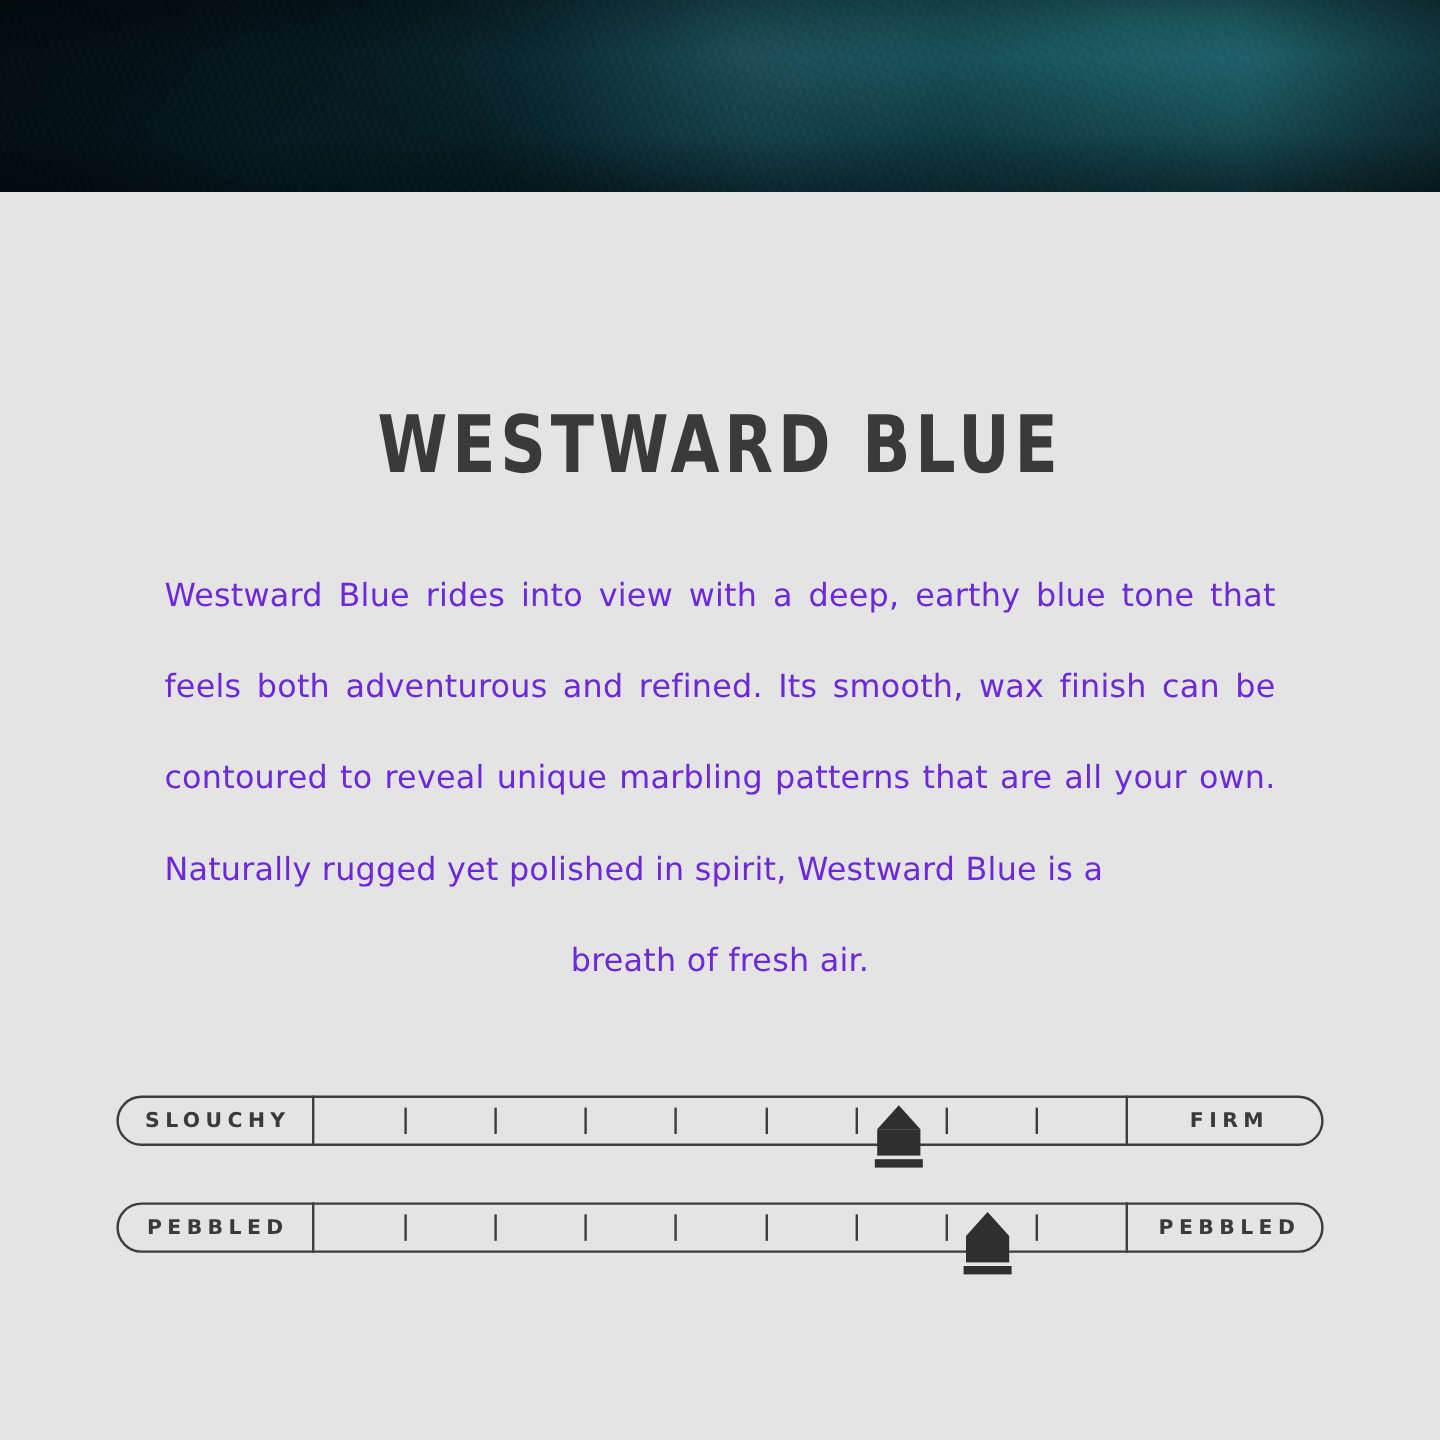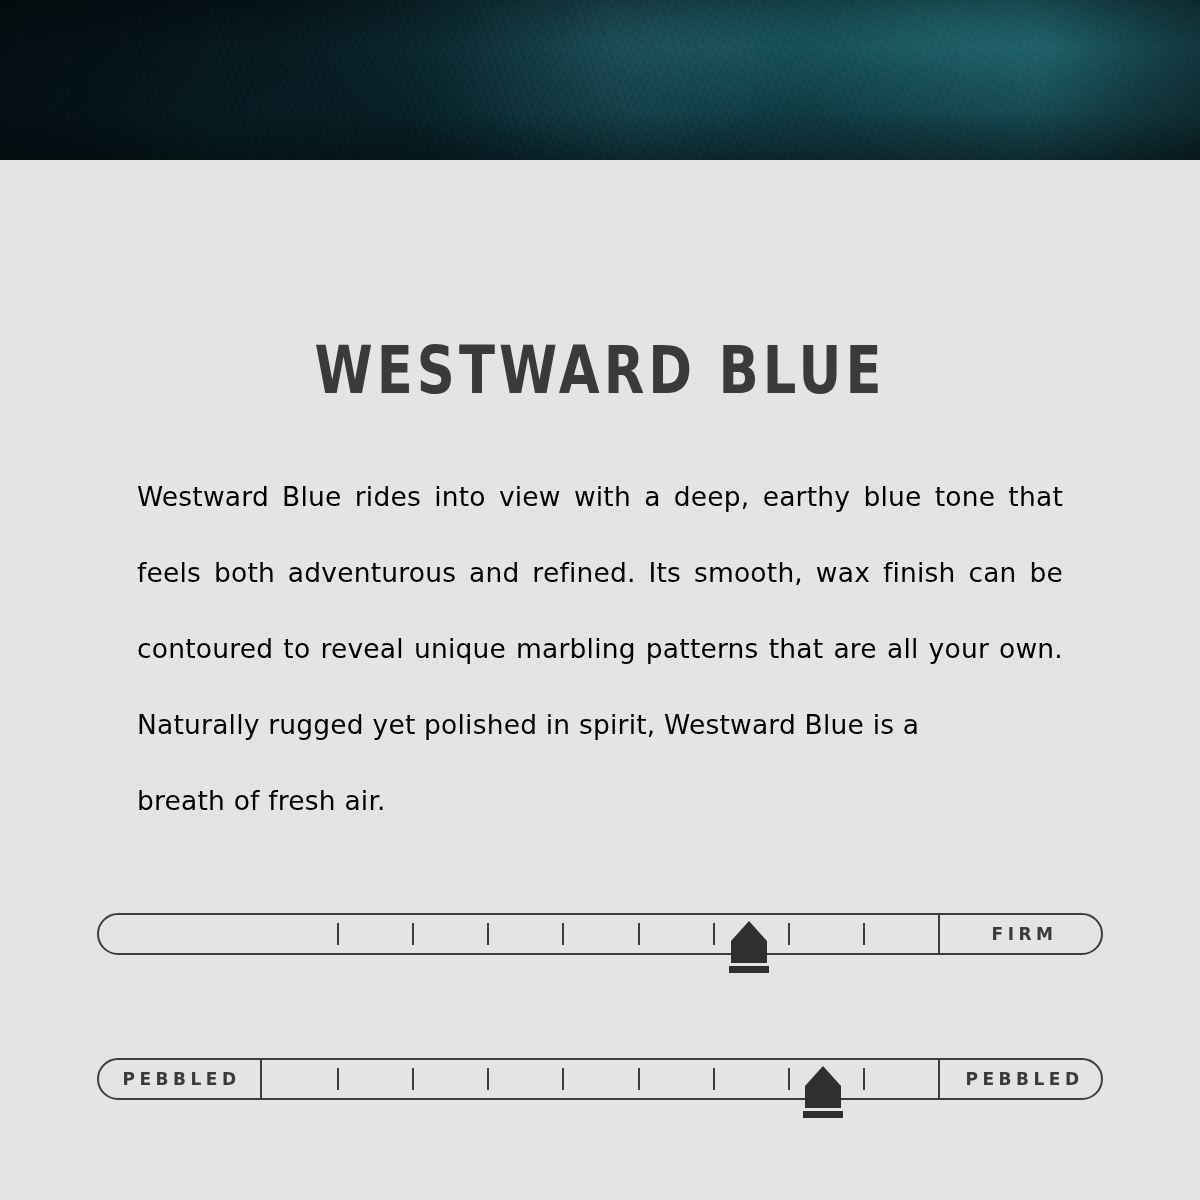--- a/index.html
+++ b/index.html
@@ -88,36 +88,37 @@
   .body-copy {
     position: absolute;
     top: 272px;
     left: 137px;
     width: 926px;
     text-align: justify;
     font-family: "DejaVu Sans", sans-serif;
     font-weight: 400;
     font-size: 26.5px;
     line-height: 76px;
-    color: #000000;
+    color: #6d28d9;
     letter-spacing: 0.2px;
   }
   .body-copy .last-line {
     display: block;
+    text-align: center;
   }
 
   
   .scale {
     position: absolute;
     left: 97px;
     width: 1006px;
     height: 42px;
   }
   #scale-firmness { top: 753px; }
-  #scale-texture  { top: 898px; }
+  #scale-texture  { top: 842px; }
 
   .scale-track {
     position: absolute;
     inset: 0;
     border: 2px solid #3d3d3d;
     border-radius: 21px;
     box-sizing: border-box;
     background: transparent;
   }
   .scale-label {
@@ -207,20 +208,21 @@
 
     <h1 class="title">WESTWARD BLUE</h1>
 
     <p class="body-copy">
       <span>Westward Blue rides into view with a deep, earthy blue tone that feels both adventurous and refined. Its smooth, wax finish can be contoured to reveal unique marbling patterns that are all your own. Naturally rugged yet polished in spirit, Westward Blue is a</span>
       <span class="last-line">breath of fresh air.</span>
     </p>
 
     <div class="scale" id="scale-firmness">
       <div class="scale-track"></div>
+      <div class="scale-label left">SLOUCHY</div>
       <div class="scale-label right">FIRM</div>
       <div class="ticks">
           <div class="tick" style="left: 11.1111%;"></div>
           <div class="tick" style="left: 22.2222%;"></div>
           <div class="tick" style="left: 33.3333%;"></div>
           <div class="tick" style="left: 44.4444%;"></div>
           <div class="tick" style="left: 55.5556%;"></div>
           <div class="tick" style="left: 66.6667%;"></div>
           <div class="tick" style="left: 77.7778%;"></div>
           <div class="tick" style="left: 88.8889%;"></div>

